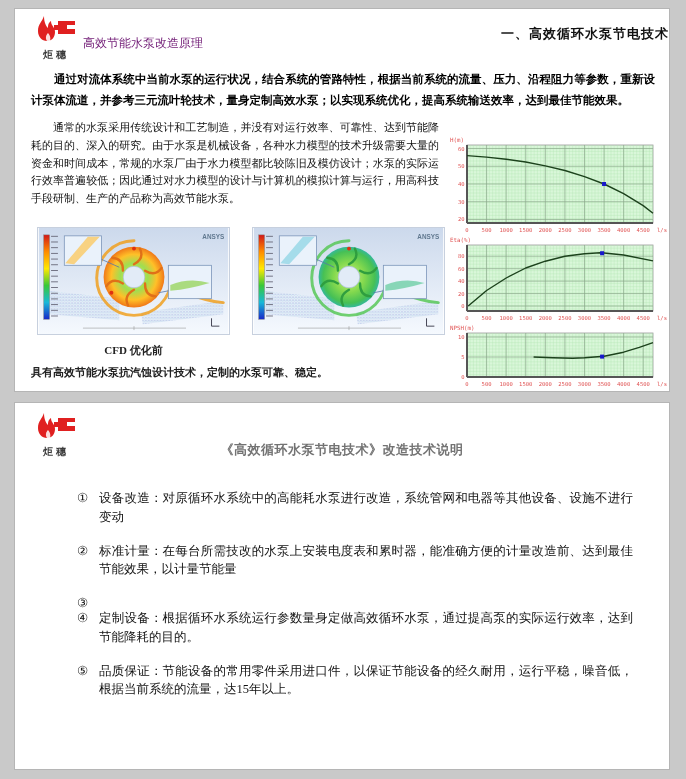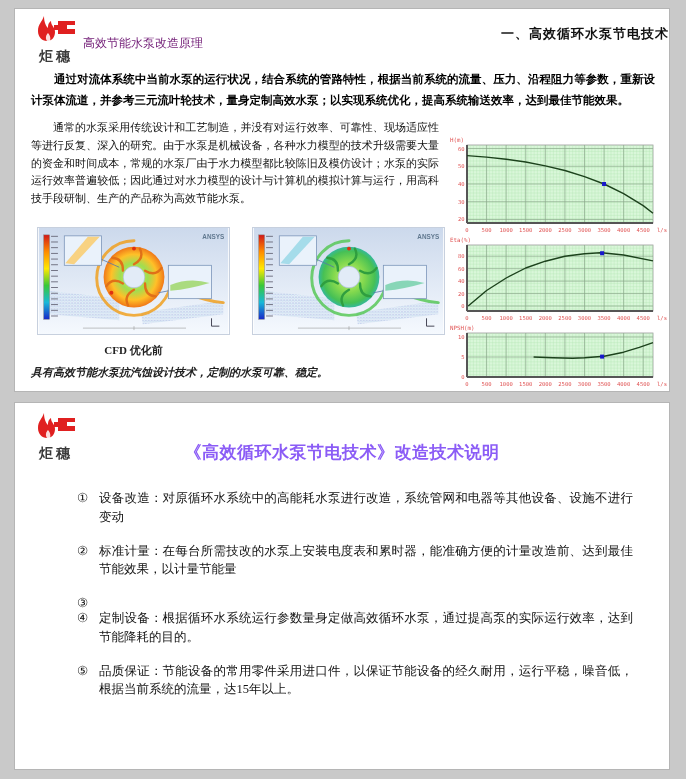--- a/index.html
+++ b/index.html
@@ -10,44 +10,44 @@
   }
   .slide{
     position:absolute;left:14px;width:656px;background:#ffffff;
     border:1px solid #b5b5b5;box-sizing:border-box;
   }
   #slide1{top:8px;height:384px;}
   #slide2{top:402px;height:368px;}
 
   
   .logo{position:absolute;left:12px;top:5px;width:58px;text-align:center;}
-  .logo .logo-text{font-size:14px;font-weight:bold;color:#3a3a3a;letter-spacing:3px;margin-top:0px;}
+  .logo .logo-text{font-size:10px;font-weight:bold;color:#3a3a3a;letter-spacing:3px;margin-top:0px;}
 
   
   .s1-title{position:absolute;left:0;right:0;top:16px;text-align:right;
     font-size:13px;font-weight:bold;color:#111;letter-spacing:1px;}
   .s1-subtitle{position:absolute;left:68px;top:26px;font-size:12px;font-weight:normal;color:#701a75;}
   .s1-intro{position:absolute;left:16px;top:60px;width:624px;
     font-size:11.5px;font-weight:bold;color:#000;line-height:1.8;
     text-align:justify;text-indent:2em;}
   .s1-body{position:absolute;left:16px;top:110px;width:408px;
     font-family:"Liberation Serif",serif;font-size:11px;color:#111;
     line-height:1.62;text-align:justify;text-indent:2em;}
   .figures{position:absolute;left:22px;top:218px;display:flex;gap:22px;}
   .figure{width:193px;}
   .figure svg{display:block;width:193px;height:108px;border:1px solid #c7d0de;box-sizing:border-box;}
   .figure .caption{margin-top:8px;text-align:center;font-family:"Liberation Serif",serif;
     font-weight:bold;font-size:11px;color:#222;}
-  .s1-note{position:absolute;left:16px;top:356px;font-size:11px;font-weight:600;color:#222;font-style:italic;}
+  .s1-note{position:absolute;left:16px;top:356px;font-size:11px;font-weight:600;color:#222;}
   .charts{position:absolute;left:434px;top:126px;width:220px;display:flex;flex-direction:column;}
   .charts svg{display:block;}
 
   
   .s2-title{position:absolute;left:0;right:0;top:38px;text-align:center;
-    font-size:17px;font-weight:bold;color:#8b5cf6;letter-spacing:0.5px;}
+    font-size:13px;font-weight:bold;color:#737373;letter-spacing:0.5px;}
   .s2-items{position:absolute;left:62px;top:86px;width:556px;display:flex;
     flex-direction:column;gap:15px;}
   .s2-item{position:relative;padding-left:22px;font-family:"Liberation Serif",serif;
     font-size:12.5px;color:#111;line-height:1.5;text-align:justify;}
   .s2-item .num{position:absolute;left:0;top:0;}
 </style>
 </head>
 <body>
 
 <div class="slide" id="slide1">
@@ -59,21 +59,21 @@
       <rect x="24" y="7" width="17" height="13" fill="#e02020"></rect>
       <rect x="20" y="11" width="6" height="5" fill="#e02020"></rect>
       <rect x="33" y="11" width="8" height="4" fill="#ffffff"></rect>
     </svg>
     <div class="logo-text">炬穗</div>
   </div>
 
   <div class="s1-title">一、高效循环水泵节电技术</div>
   <div class="s1-subtitle">高效节能水泵改造原理</div>
   <div class="s1-intro">通过对流体系统中当前水泵的运行状况，结合系统的管路特性，根据当前系统的流量、压力、沿程阻力等参数，重新设计泵体流道，并参考三元流叶轮技术，量身定制高效水泵；以实现系统优化，提高系统输送效率，达到最佳节能效果。</div>
-  <div class="s1-body">通常的水泵采用传统设计和工艺制造，并没有对运行效率、可靠性、现场适应性等进行反复、深入的研究。由于水泵是机械设备，各种水力模型的技术升级需要大量的资金和时间成本，常规的水泵厂由于水力模型都比较陈旧及模仿设计；水泵的实际运行效率普遍较低；因此通过对水力模型的设计与计算机的模拟计算与运行，用高科技手段研制、生产的产品称为高效节能水泵。</div>
+  <div class="s1-body">通常的水泵采用传统设计和工艺制造，并没有对运行效率、可靠性、达到节能降耗的目的、深入的研究。由于水泵是机械设备，各种水力模型的技术升级需要大量的资金和时间成本，常规的水泵厂由于水力模型都比较陈旧及模仿设计；水泵的实际运行效率普遍较低；因此通过对水力模型的设计与计算机的模拟计算与运行，用高科技手段研制、生产的产品称为高效节能水泵。</div>
 
   <div class="figures">
     <div class="figure">
       <svg viewBox="0 0 193 108">
           <defs>
             <linearGradient id="bg_before" x1="0" y1="0" x2="0" y2="1">
               <stop offset="0" stop-color="#ccd9ec"></stop>
               <stop offset="1" stop-color="#f5f9fe"></stop>
             </linearGradient>
             <linearGradient id="rb_before" x1="0" y1="0" x2="0" y2="1">

